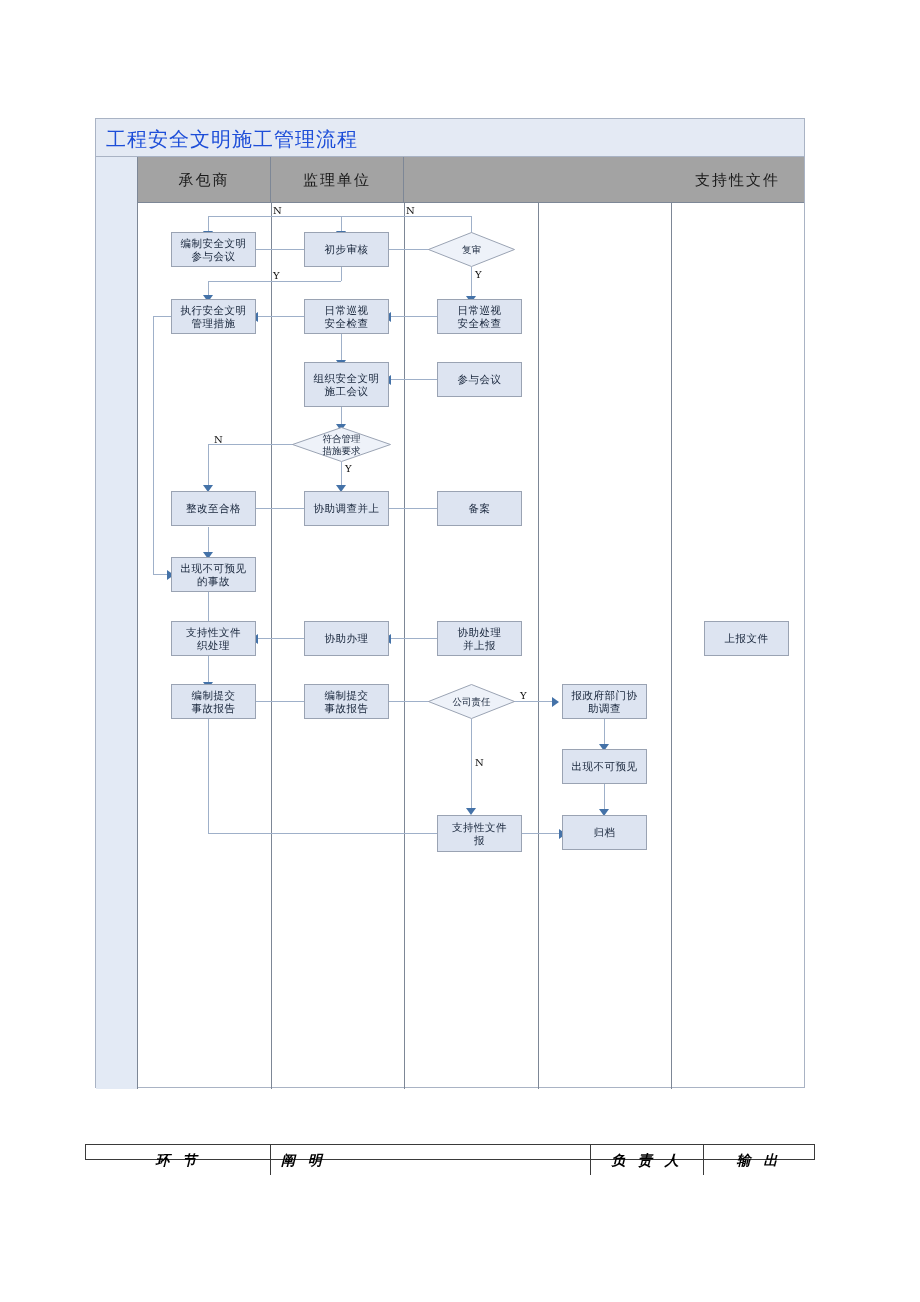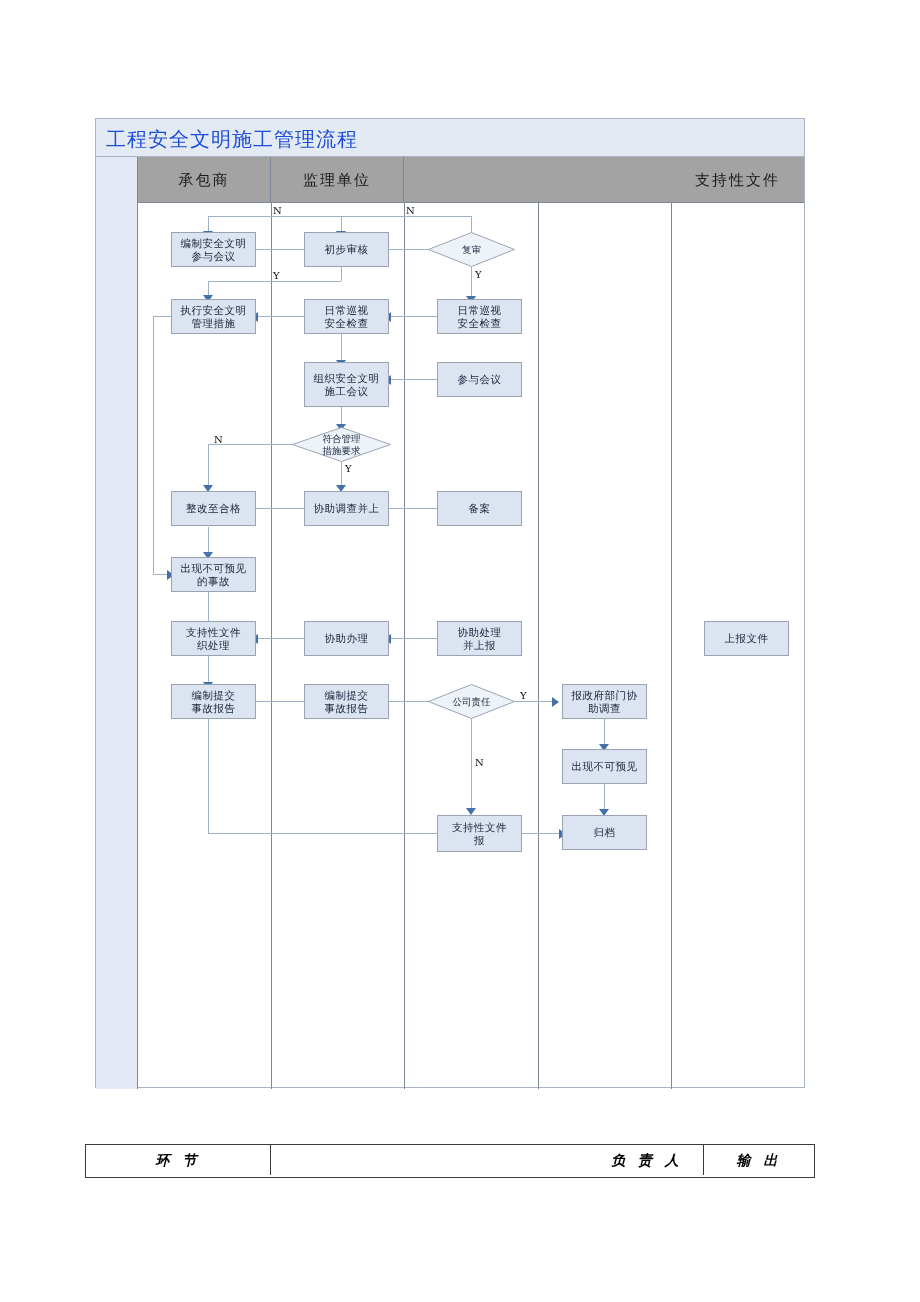--- a/index.html
+++ b/index.html
@@ -45,21 +45,21 @@
   .ar.down{border-left:5px solid transparent;border-right:5px solid transparent;
            border-top:7px solid #4472a8;}
   .ar.right{border-top:5px solid transparent;border-bottom:5px solid transparent;
             border-left:7px solid #4472a8;}
   .ar.left{border-top:5px solid transparent;border-bottom:5px solid transparent;
            border-right:7px solid #4472a8;}
   .elabel{position:absolute;font-size:10px;color:#111;
           font-family:"DejaVu Serif","Liberation Serif",serif;}
 
   
-  #bottom-table{position:absolute;left:85px;top:1144px;width:730px;height:34px;
+  #bottom-table{position:absolute;left:85px;top:1144px;width:730px;height:16px;
                 border:1px solid #3a3a3a;box-sizing:border-box;background:#fff;}
   .bcell{position:absolute;top:0;height:30px;line-height:30px;text-align:center;
          font-size:14px;font-weight:bold;font-style:italic;color:#000;
          letter-spacing:4px;border-right:1px solid #3a3a3a;box-sizing:border-box;
          font-family:"DejaVu Serif","Liberation Serif",serif;}
   .bcell.left{text-align:left;padding-left:10px;}
   .bcell.last{border-right:none;}
 </style>
 </head>
 <body>
@@ -298,17 +298,18 @@
       </div>
 
     <div class="node" style="left:466px;top:696px;width:85px;height:35px;">
       <span>归档</span>
       </div>
 
   </div>
 
   <div id="bottom-table">
     <div class="bcell" style="left:0;width:185px;">环 节</div>
+    <div class="bcell left" style="left:185px;width:320px;">阐 明</div>
     <div class="bcell" style="left:505px;width:113px;">负 责 人</div>
     <div class="bcell last" style="left:618px;width:110px;">输 出</div>
   </div>
 
 </div>
 
 </body></html>

